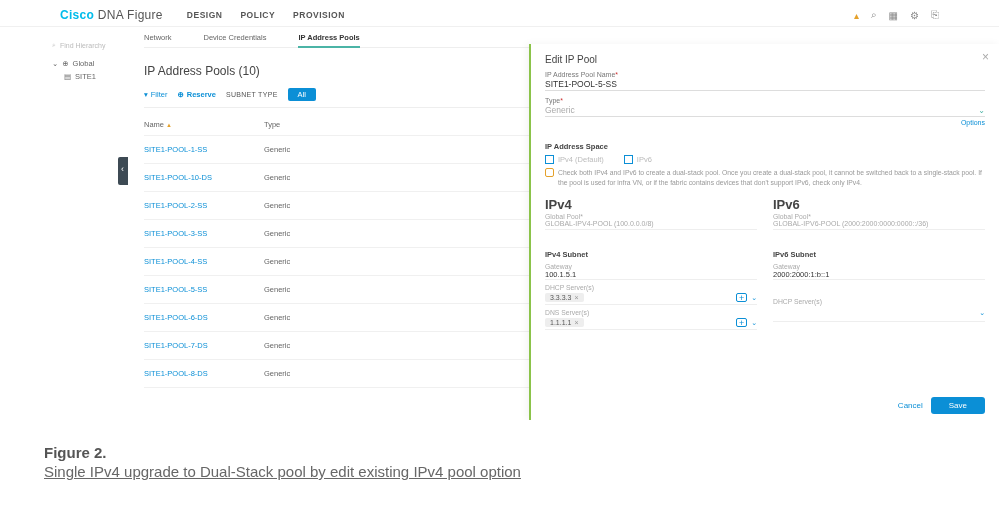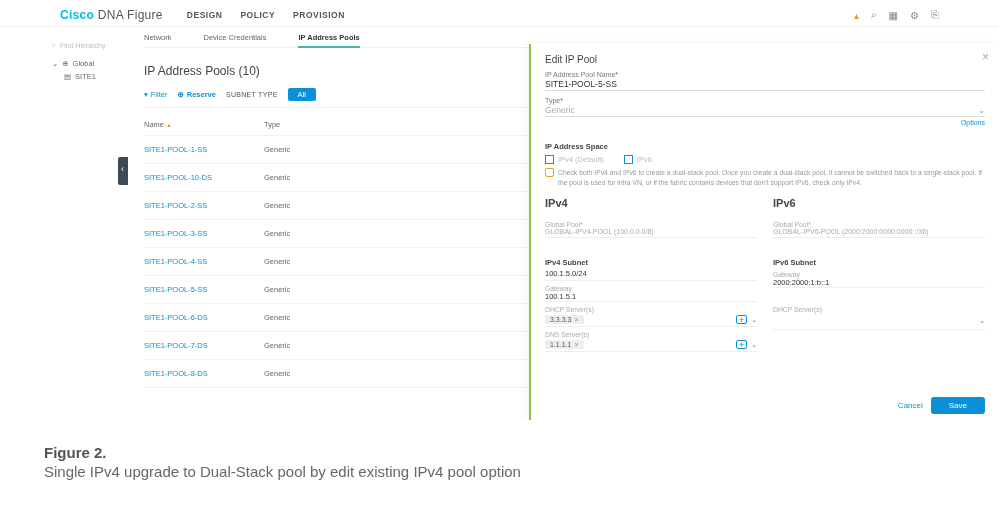--- a/index.html
+++ b/index.html
@@ -59,41 +59,41 @@
     .options-link { text-align: right; font-size: 7px; color: #0b8fd6; margin-top: 2px; }
     .sec-head { font-size: 7.5px; color: #444; font-weight: 600; margin-top: 16px; }
     .chk-row { display: flex; gap: 20px; font-size: 7.5px; margin-top: 4px; align-items: flex-end; }
     .chk { width: 9px; height: 9px; border: 1px solid #0b8fd6; display: inline-block; }
     .chk-label { color: #bbb; }
     .warn-row { display: flex; gap: 4px; font-size: 6.8px; color: #999; line-height: 1.4; margin-top: 4px; }
     .warn-ico { width: 9px; height: 9px; border: 1px solid #e5a12b; border-radius: 2px; flex-shrink: 0; }
     
     .cols { display: flex; gap: 16px; margin-top: 10px; }
     .col { flex: 1; }
-    .col-head { font-size: 11px; font-weight: 600; color: #444; margin-bottom: 12px; }
+    .col-head { font-size: 13px; font-weight: 600; color: #444; margin-bottom: 1px; }
     .col-sub { font-size: 6.8px; color: #aaa; }
     .col-val { font-size: 7px; color: #aaa; border-bottom: 1px solid #eee; padding-bottom: 2px; }
     .field-label { font-size: 7.5px; color: #444; font-weight: 600; margin-top: 20px; }
     .field-val { font-size: 7.5px; color: #333; border-bottom: 1px solid #eee; padding: 2px 0; }
     .field-sublabel { font-size: 6.8px; color: #aaa; margin-top: 4px; }
     .field-subval { font-size: 7.5px; color: #333; border-bottom: 1px solid #eee; }
     .chip-row { display: flex; align-items: center; gap: 4px; border-bottom: 1px solid #eee; padding: 2px 0; }
     .chip { background: #eee; padding: 1px 5px; font-size: 7px; border-radius: 2px; color: #555; display: flex; align-items: center; gap: 3px; }
     .chip-x { color: #999; font-size: 7px; }
     .plus-ico { margin-left: auto; color: #0b8fd6; font-size: 9px; display: inline-flex; border: 1px solid #0b8fd6; border-radius: 2px; width: 11px; height: 9px; align-items: center; justify-content: center; }
     .plus-chev { color: #0b8fd6; font-size: 7px; }
     .empty-chip-row { border-bottom: 1px solid #eee; padding: 4px 0; display: flex; justify-content: flex-end; }
     
     .footer-btns { position: absolute; bottom: 6px; right: 14px; display: flex; gap: 8px; align-items: center; }
     .btn-cancel { font-size: 8px; color: #0b8fd6; background: transparent; border: none; cursor: pointer; }
     .btn-save { font-size: 8px; color: #fff; background: #0b8fd6; border: none; border-radius: 3px; padding: 4px 18px; cursor: pointer; }
     
     .caption { position: absolute; left: 44px; top: 444px; }
     .caption-title { font-size: 15px; font-weight: 600; color: #555; }
-    .caption-text { font-size: 15px; color: #676767; margin-top: 2px; }
+    .caption-text { font-size: 15px; color: #676767; margin-top: 2px; text-decoration: underline; }
   </style>
 </head>
 <body>
 
 <div class="app">
   <div class="screenshot-region">
     <div class="topbar">
       <div class="brand">
         <span class="brand-cisco">Cisco</span><span class="brand-dna"> DNA Figure</span>
       </div>
@@ -230,21 +230,20 @@
         <span>Check both IPv4 and IPv6 to create a dual-stack pool. Once you create a dual-stack pool, it cannot be switched back to a single-stack pool. If the pool is used for infra VN, or if the fabric contains devices that don't support IPv6, check only IPv4.</span>
       </div>
 
       <div class="cols">
         <div class="col">
           <div class="col-head">IPv4</div>
           <div class="col-sub"><span>Global Pool</span><span class="ast">*</span></div>
           <div class="col-val">GLOBAL-IPV4-POOL (100.0.0.0/8)</div>
 
           <div class="field-label">IPv4 Subnet</div>
-          <div class="field-val">100.1.5.0/24</div>
           <div class="field-sublabel">Gateway</div>
           <div class="field-subval">100.1.5.1</div>
 
           <div class="field-sublabel">DHCP Server(s)</div>
           <div class="chip-row">
             <span class="chip">
                 <span>3.3.3.3</span>
                 <span class="chip-x">×</span>
               </span>
             <span class="plus-ico">+</span>

